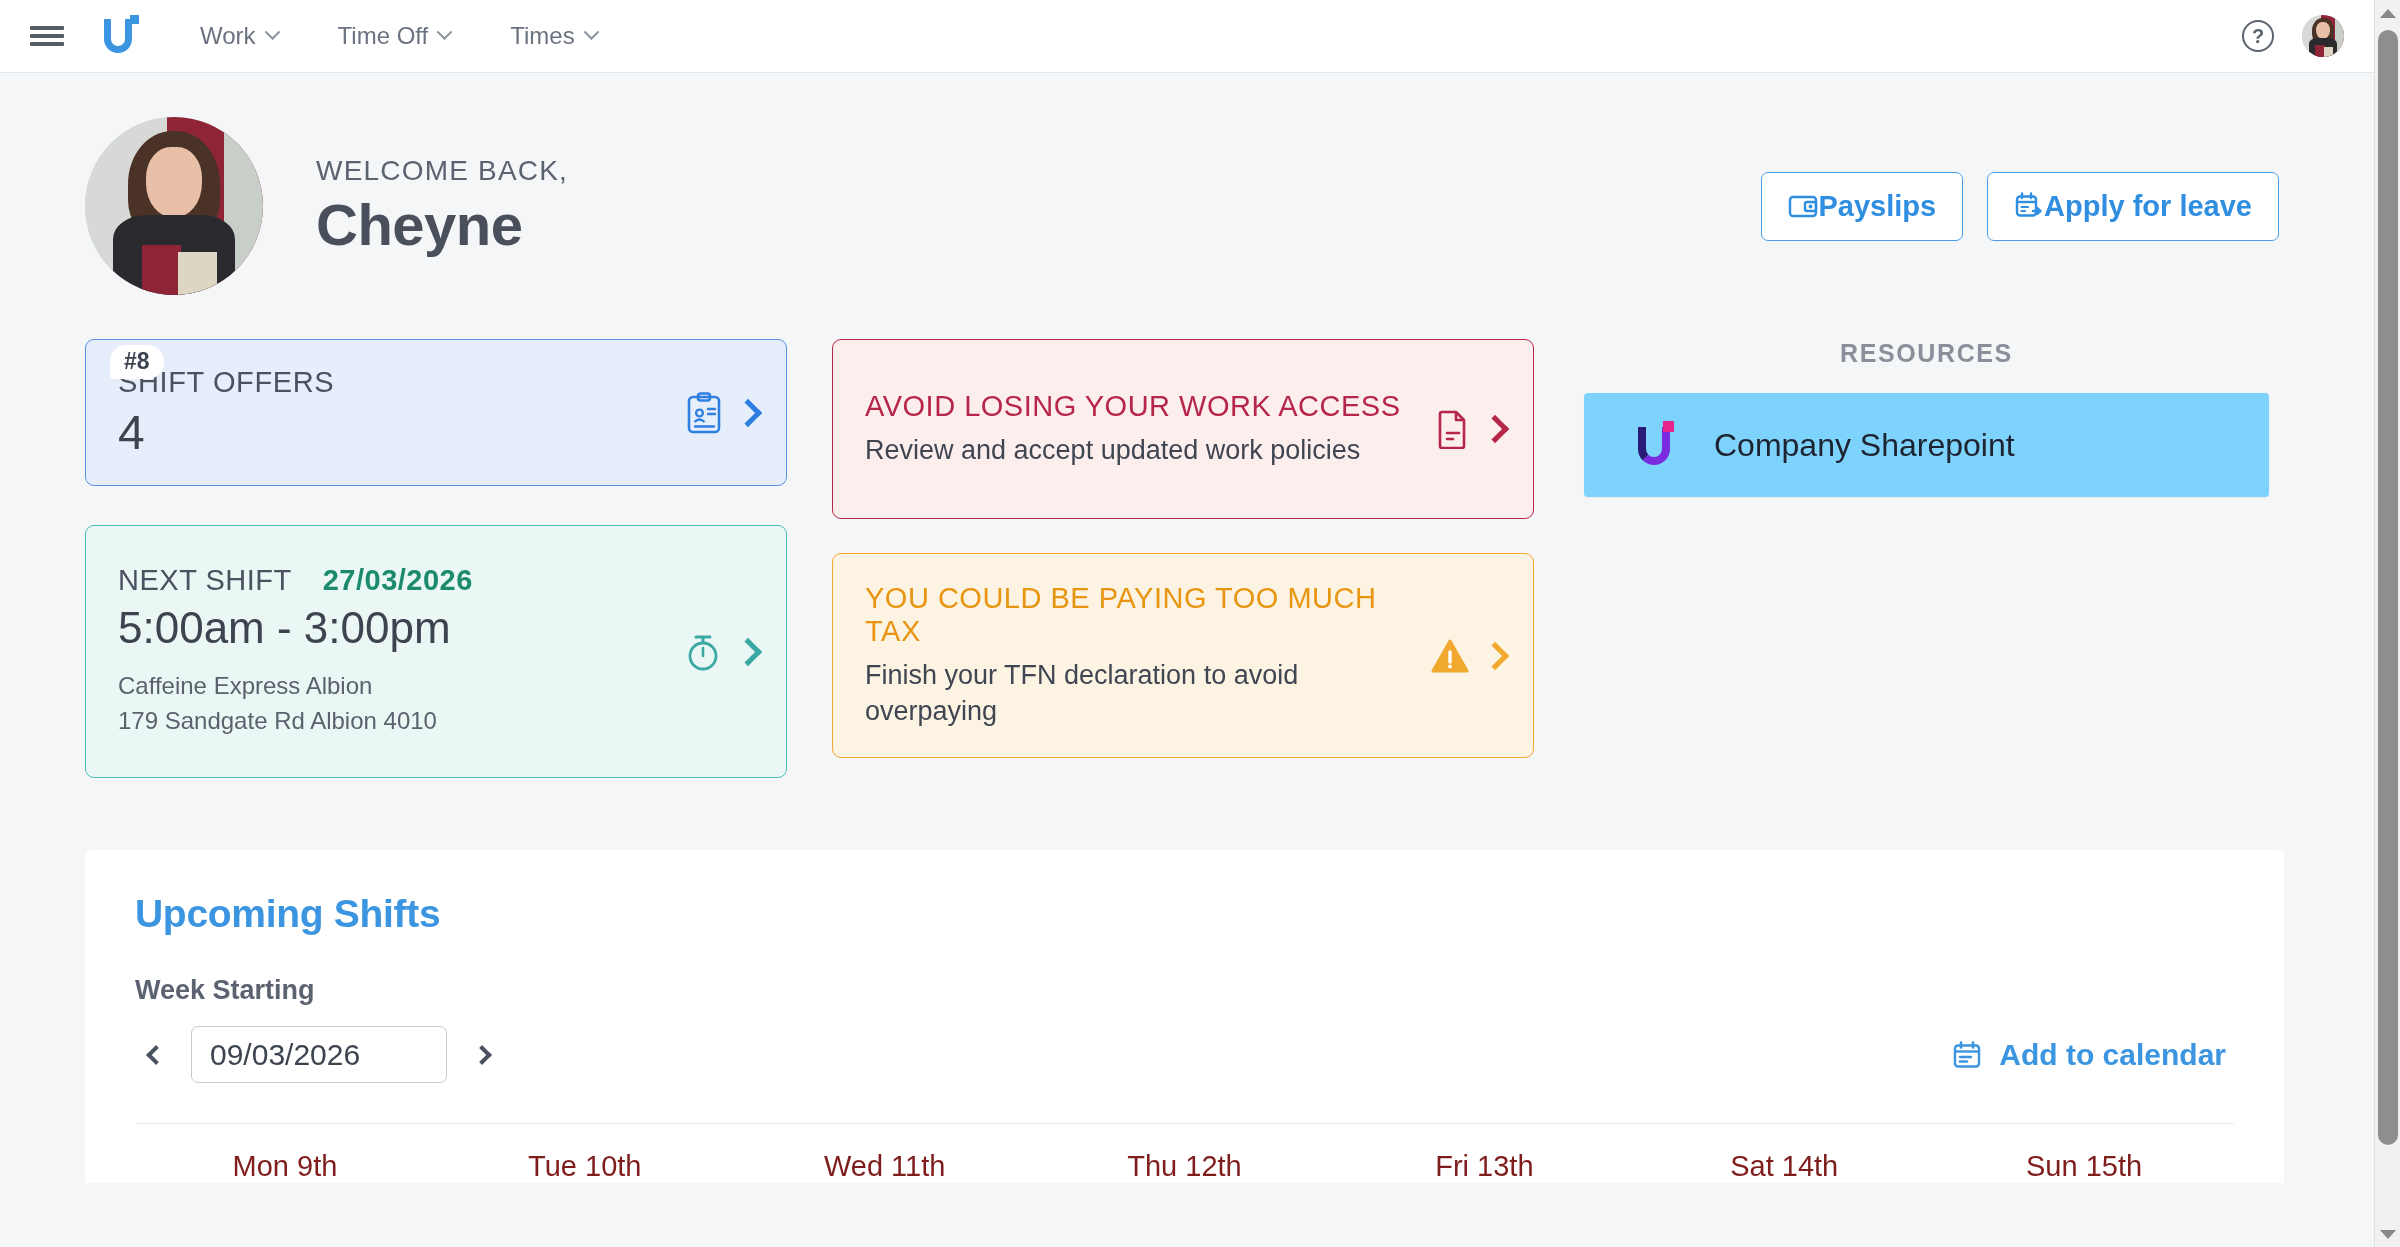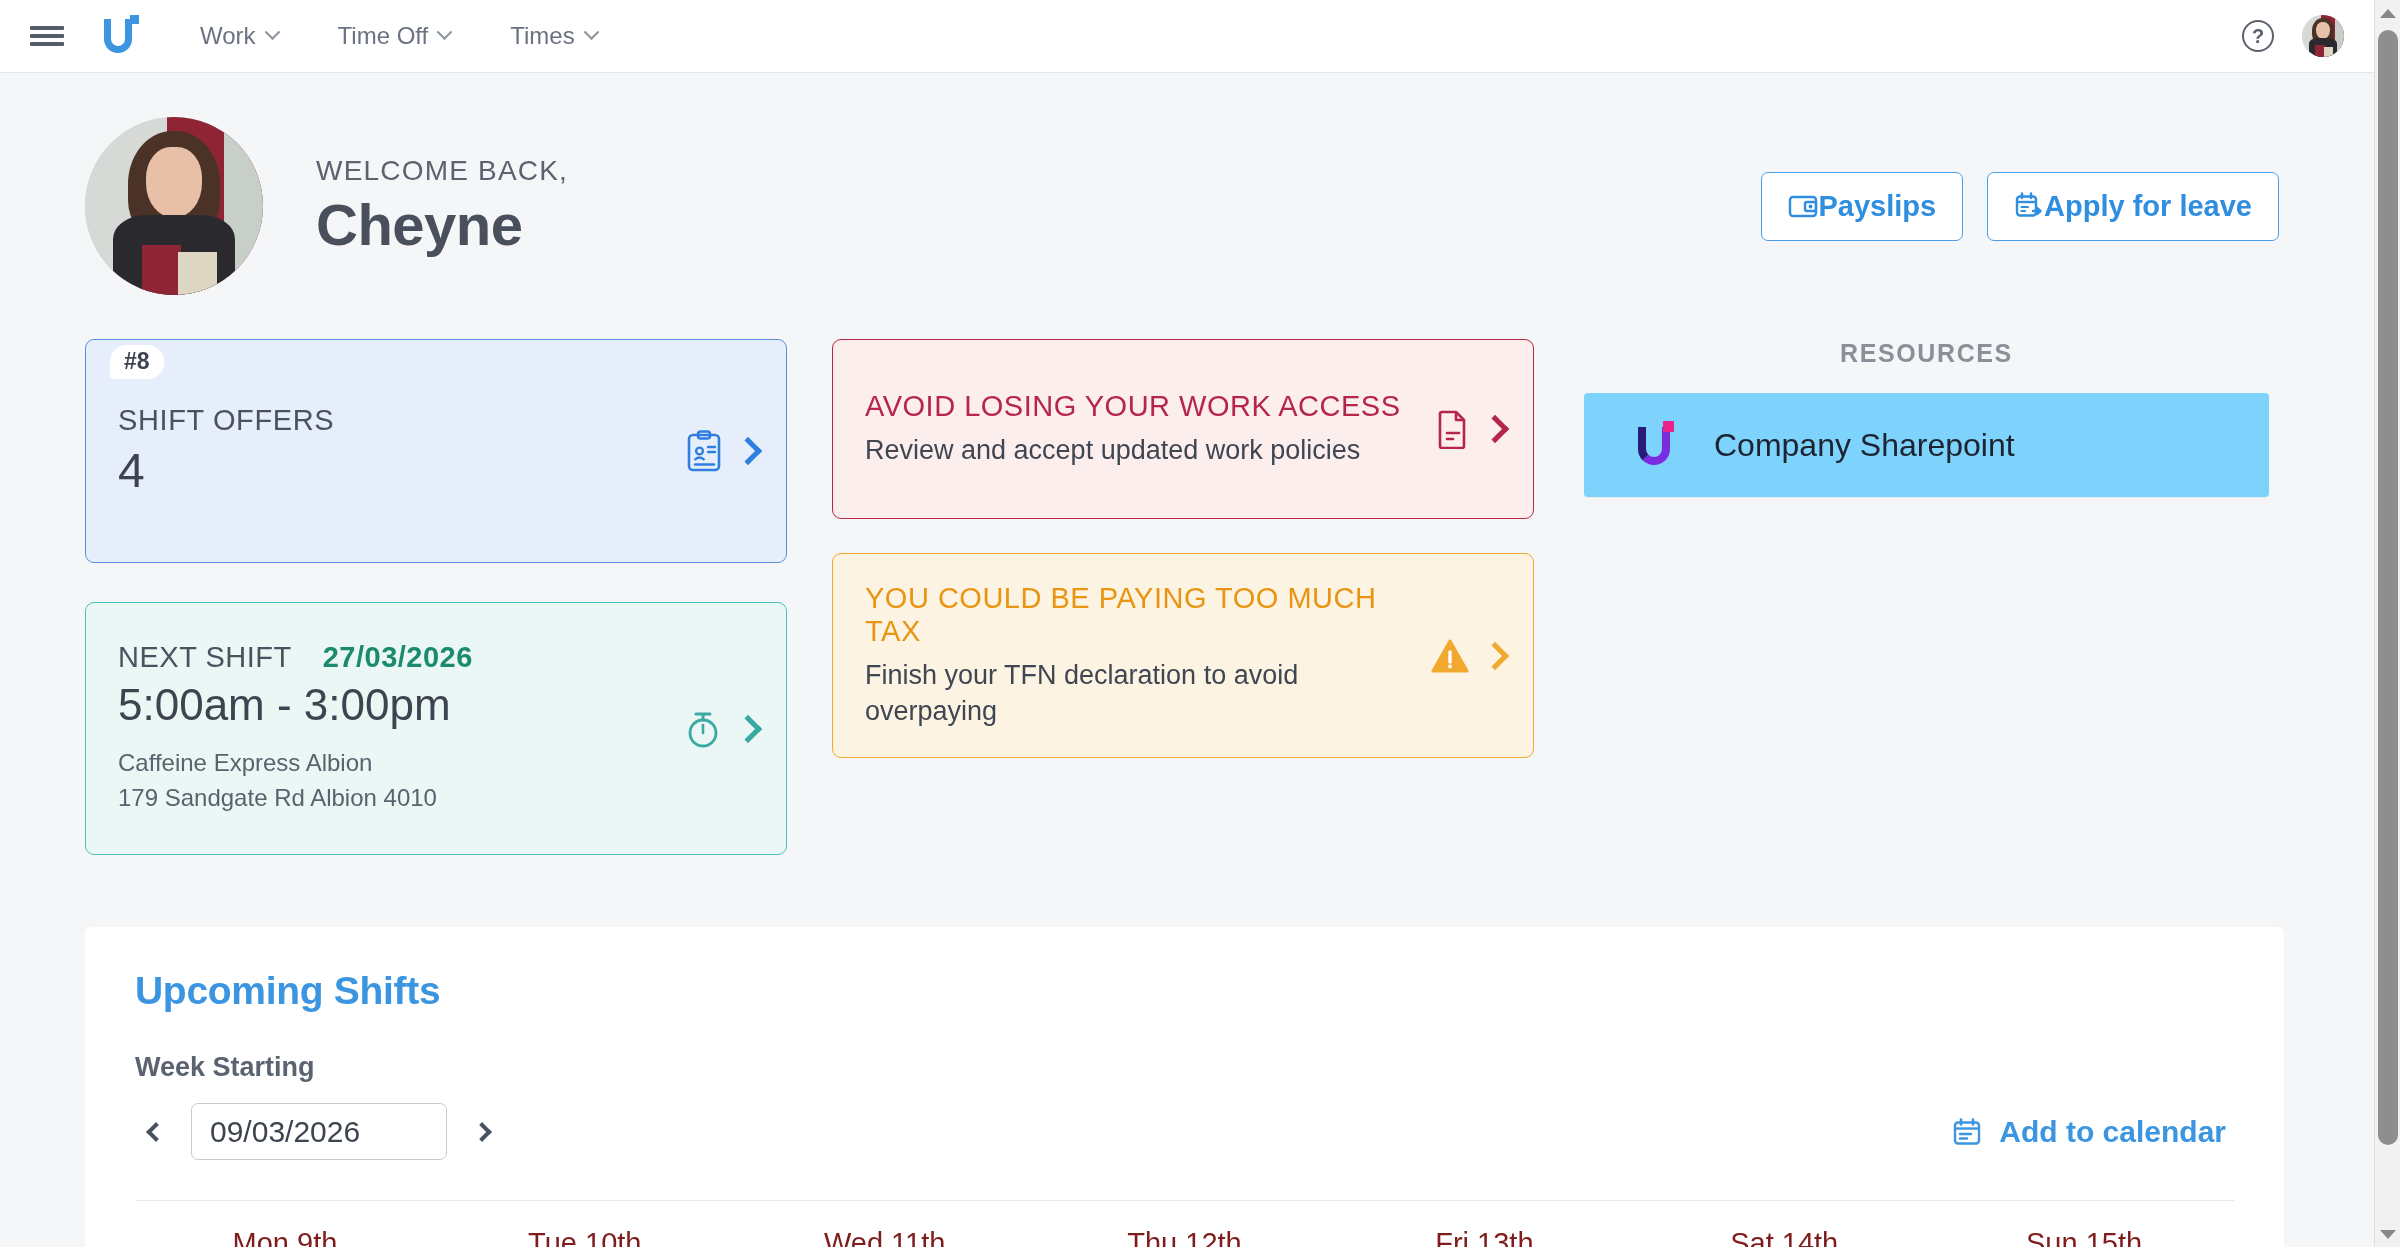--- a/index.html
+++ b/index.html
@@ -182,21 +182,21 @@
     align-items: center;
     cursor: pointer;
     padding: 0 28px 0 32px;
   }
   .card .card-body { flex: 1; }
   .card .card-icons { display: flex; align-items: center; gap: 16px; }
 
   .card-blue {
     background: #e7eefb;
     border: 1.4px solid #5b8fe0;
-    height: 224px;
+    height: 147px;
   }
   .card-red {
     background: #fdeeee;
     border: 1.4px solid #b52648;
     height: 180px;
     gap: 19px;
   }
   .card-teal {
     background: #ebf7f5;
     border: 1.4px solid #4bbfba;

